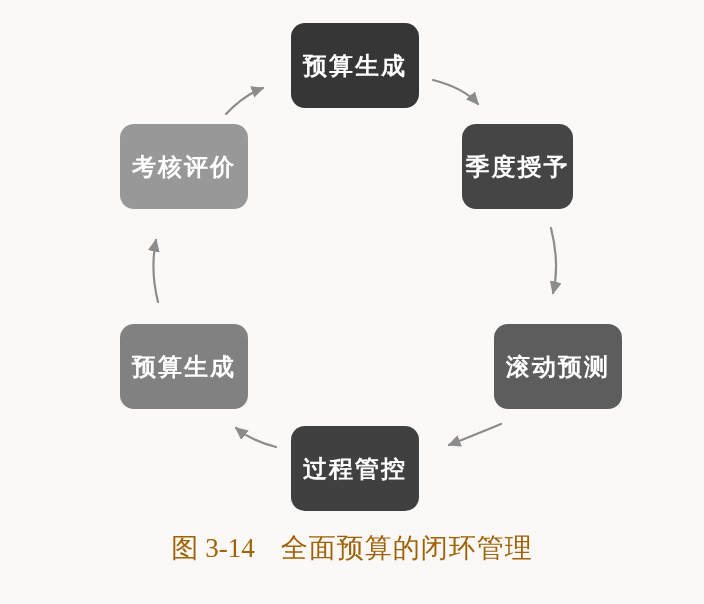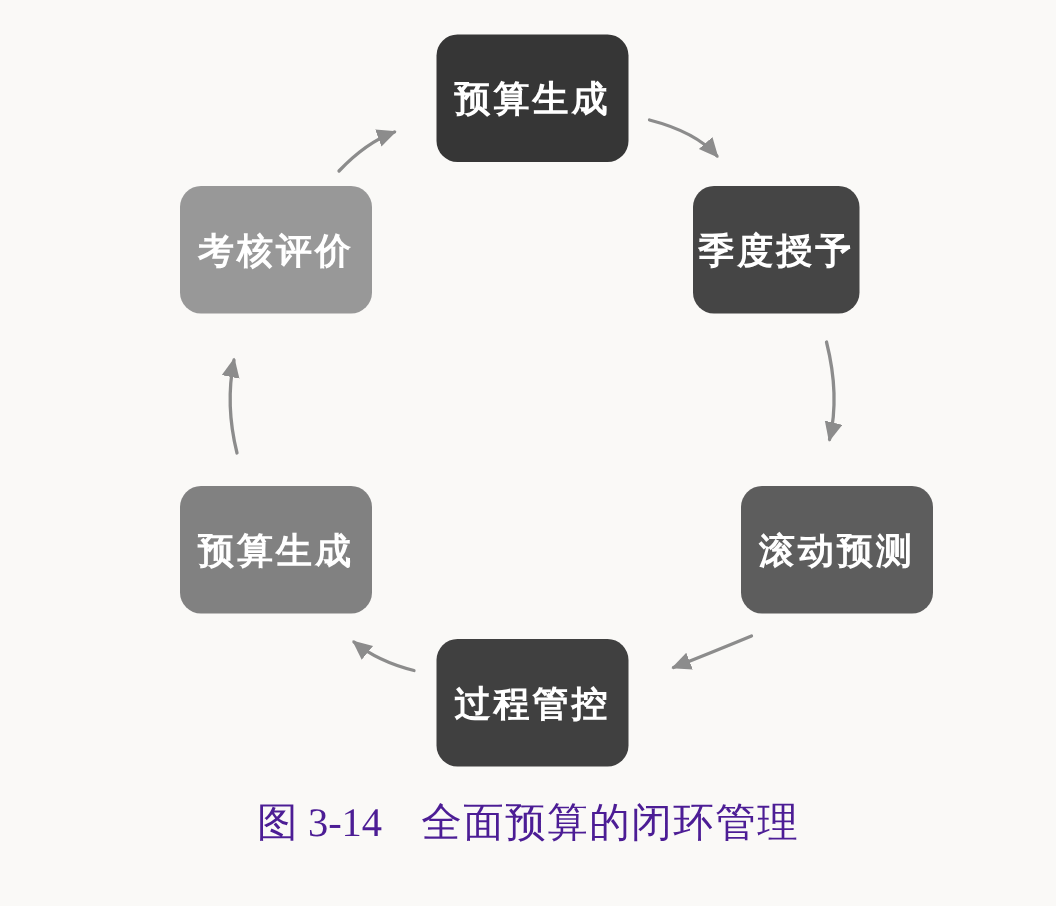--- a/index.html
+++ b/index.html
@@ -40,21 +40,21 @@
     font-weight: bold;
     letter-spacing: 2px;
     box-sizing: border-box;
   }
   .figure-caption {
     position: absolute;
     left: 0;
     top: 528px;
     width: 704px;
     text-align: center;
-    color: #4c1d95;
+    color: #a16207;
     font-size: 27px;
     line-height: 40px;
     white-space: nowrap;
   }
   .caption-number {
     font-family: "Liberation Serif", "DejaVu Serif", serif;
     margin-left: 7px;
   }
   .caption-title {
     margin-left: 26px;

